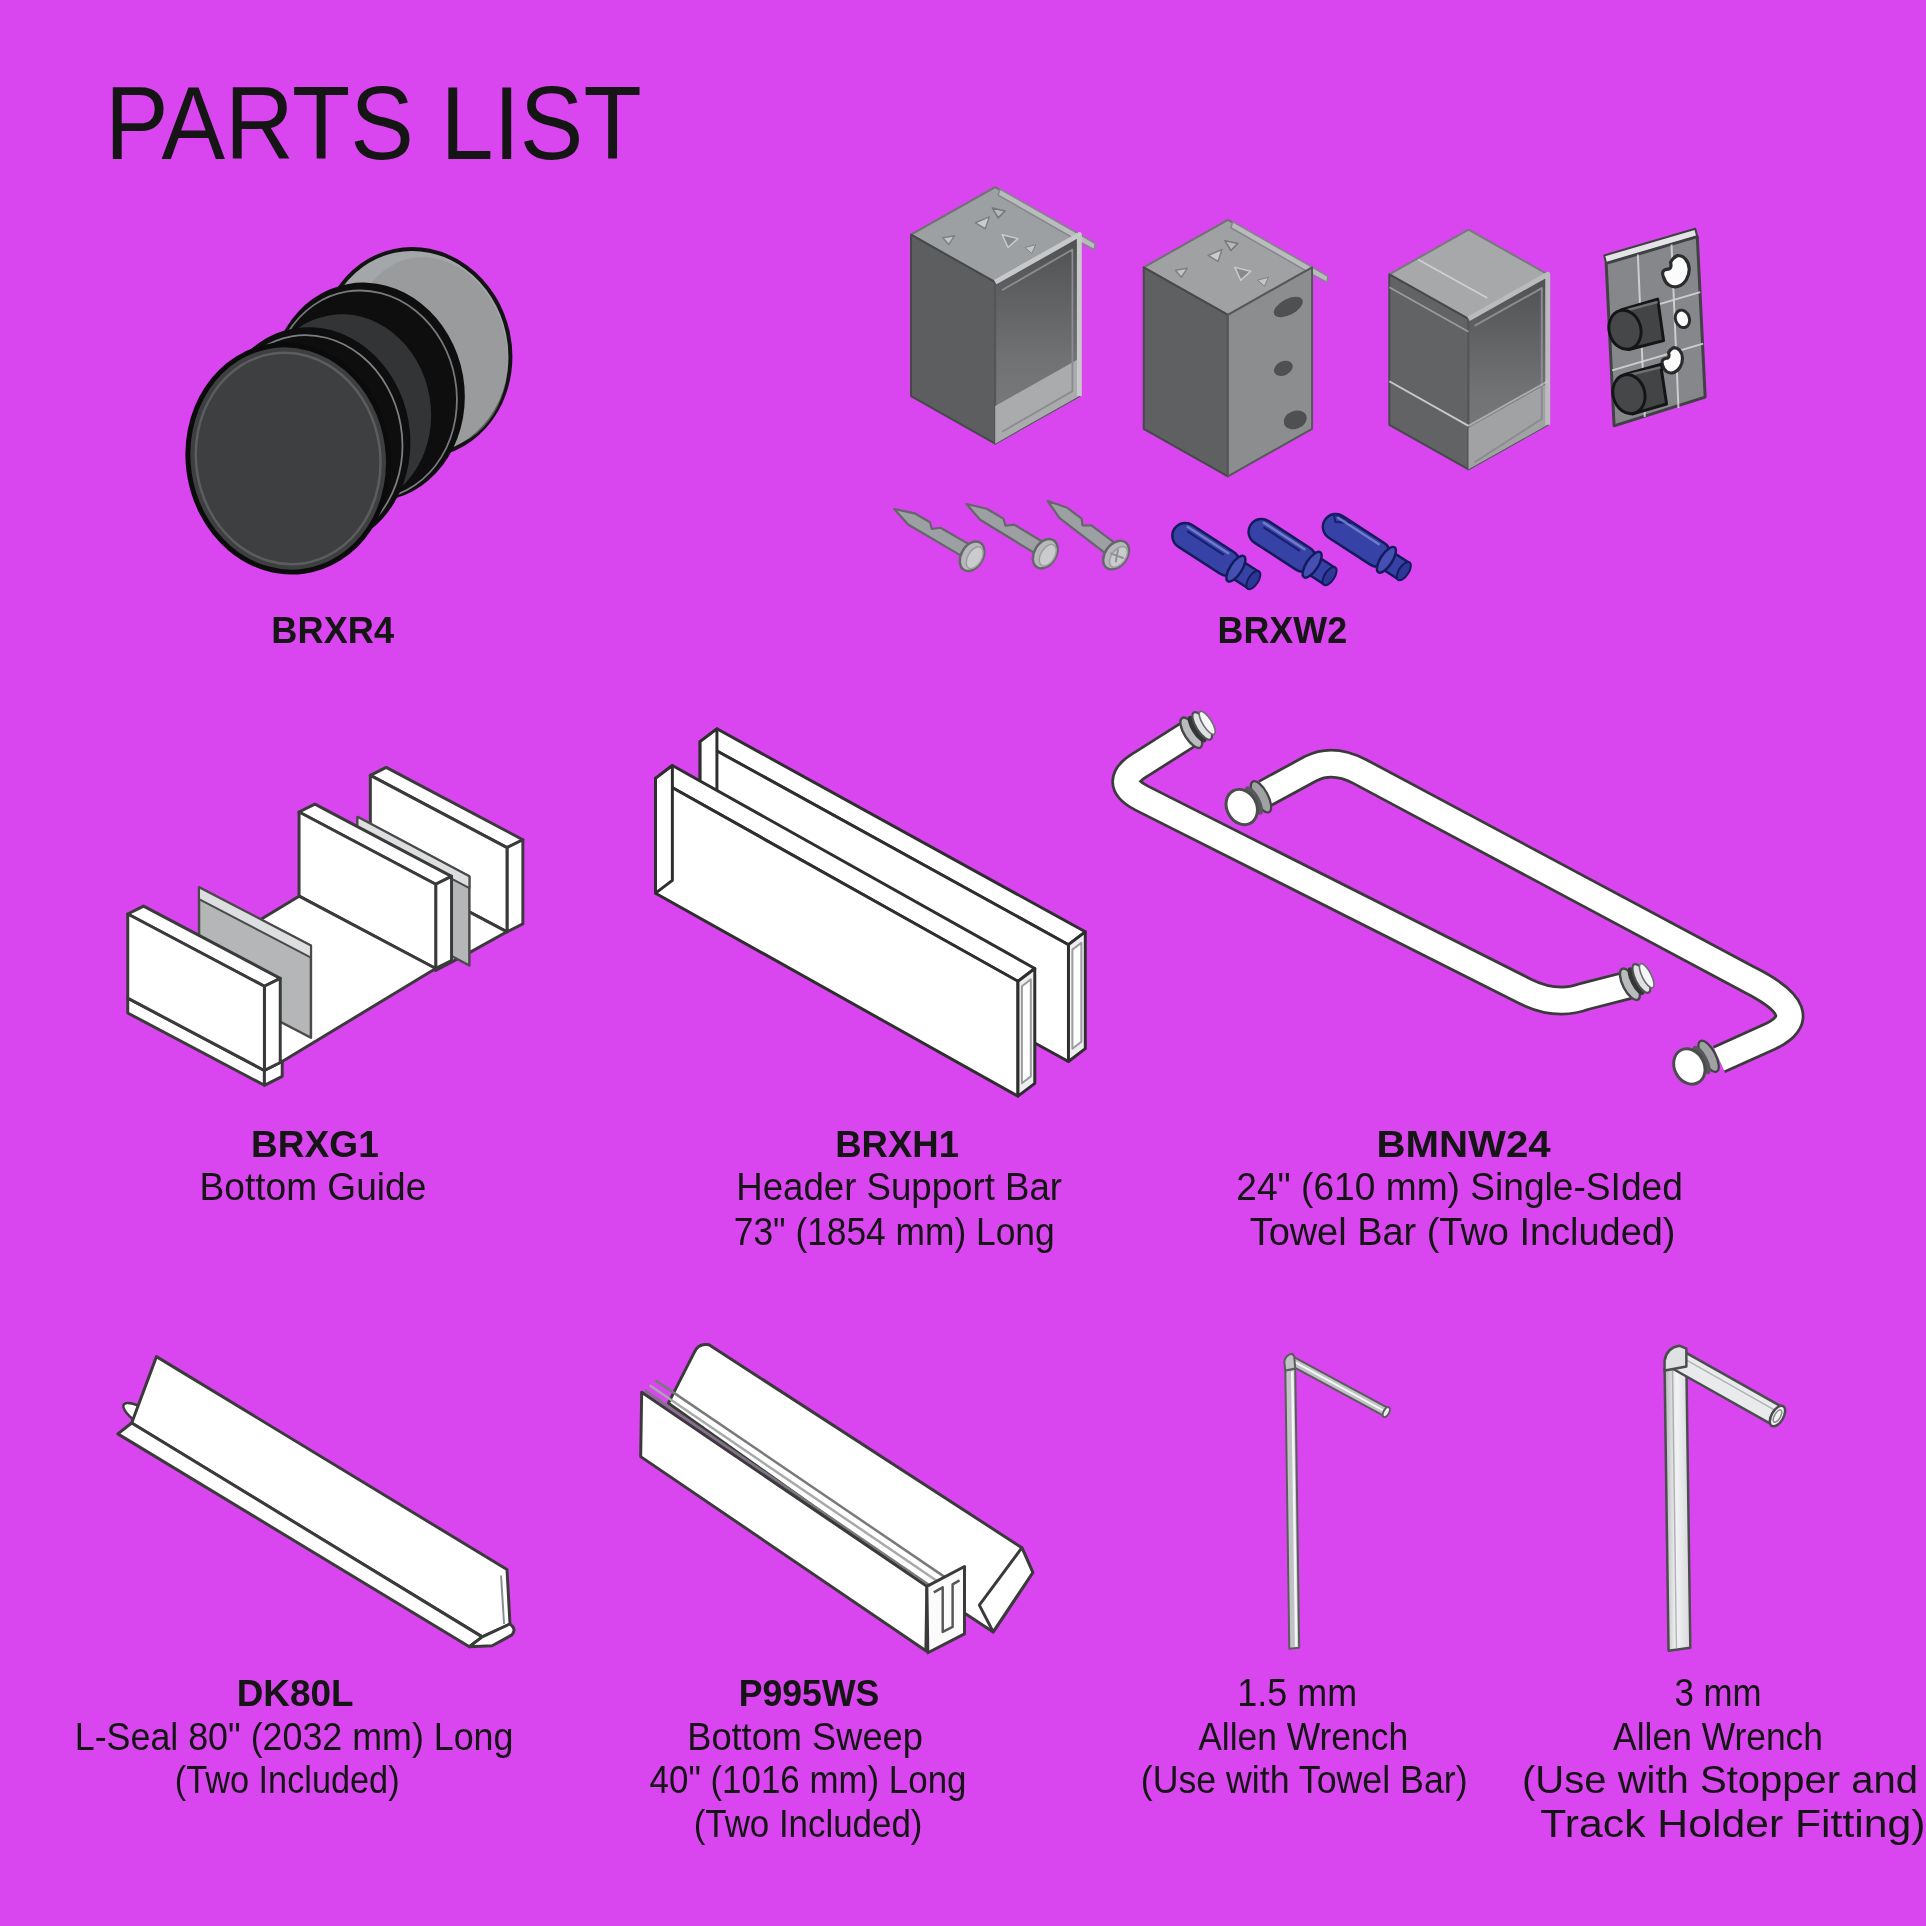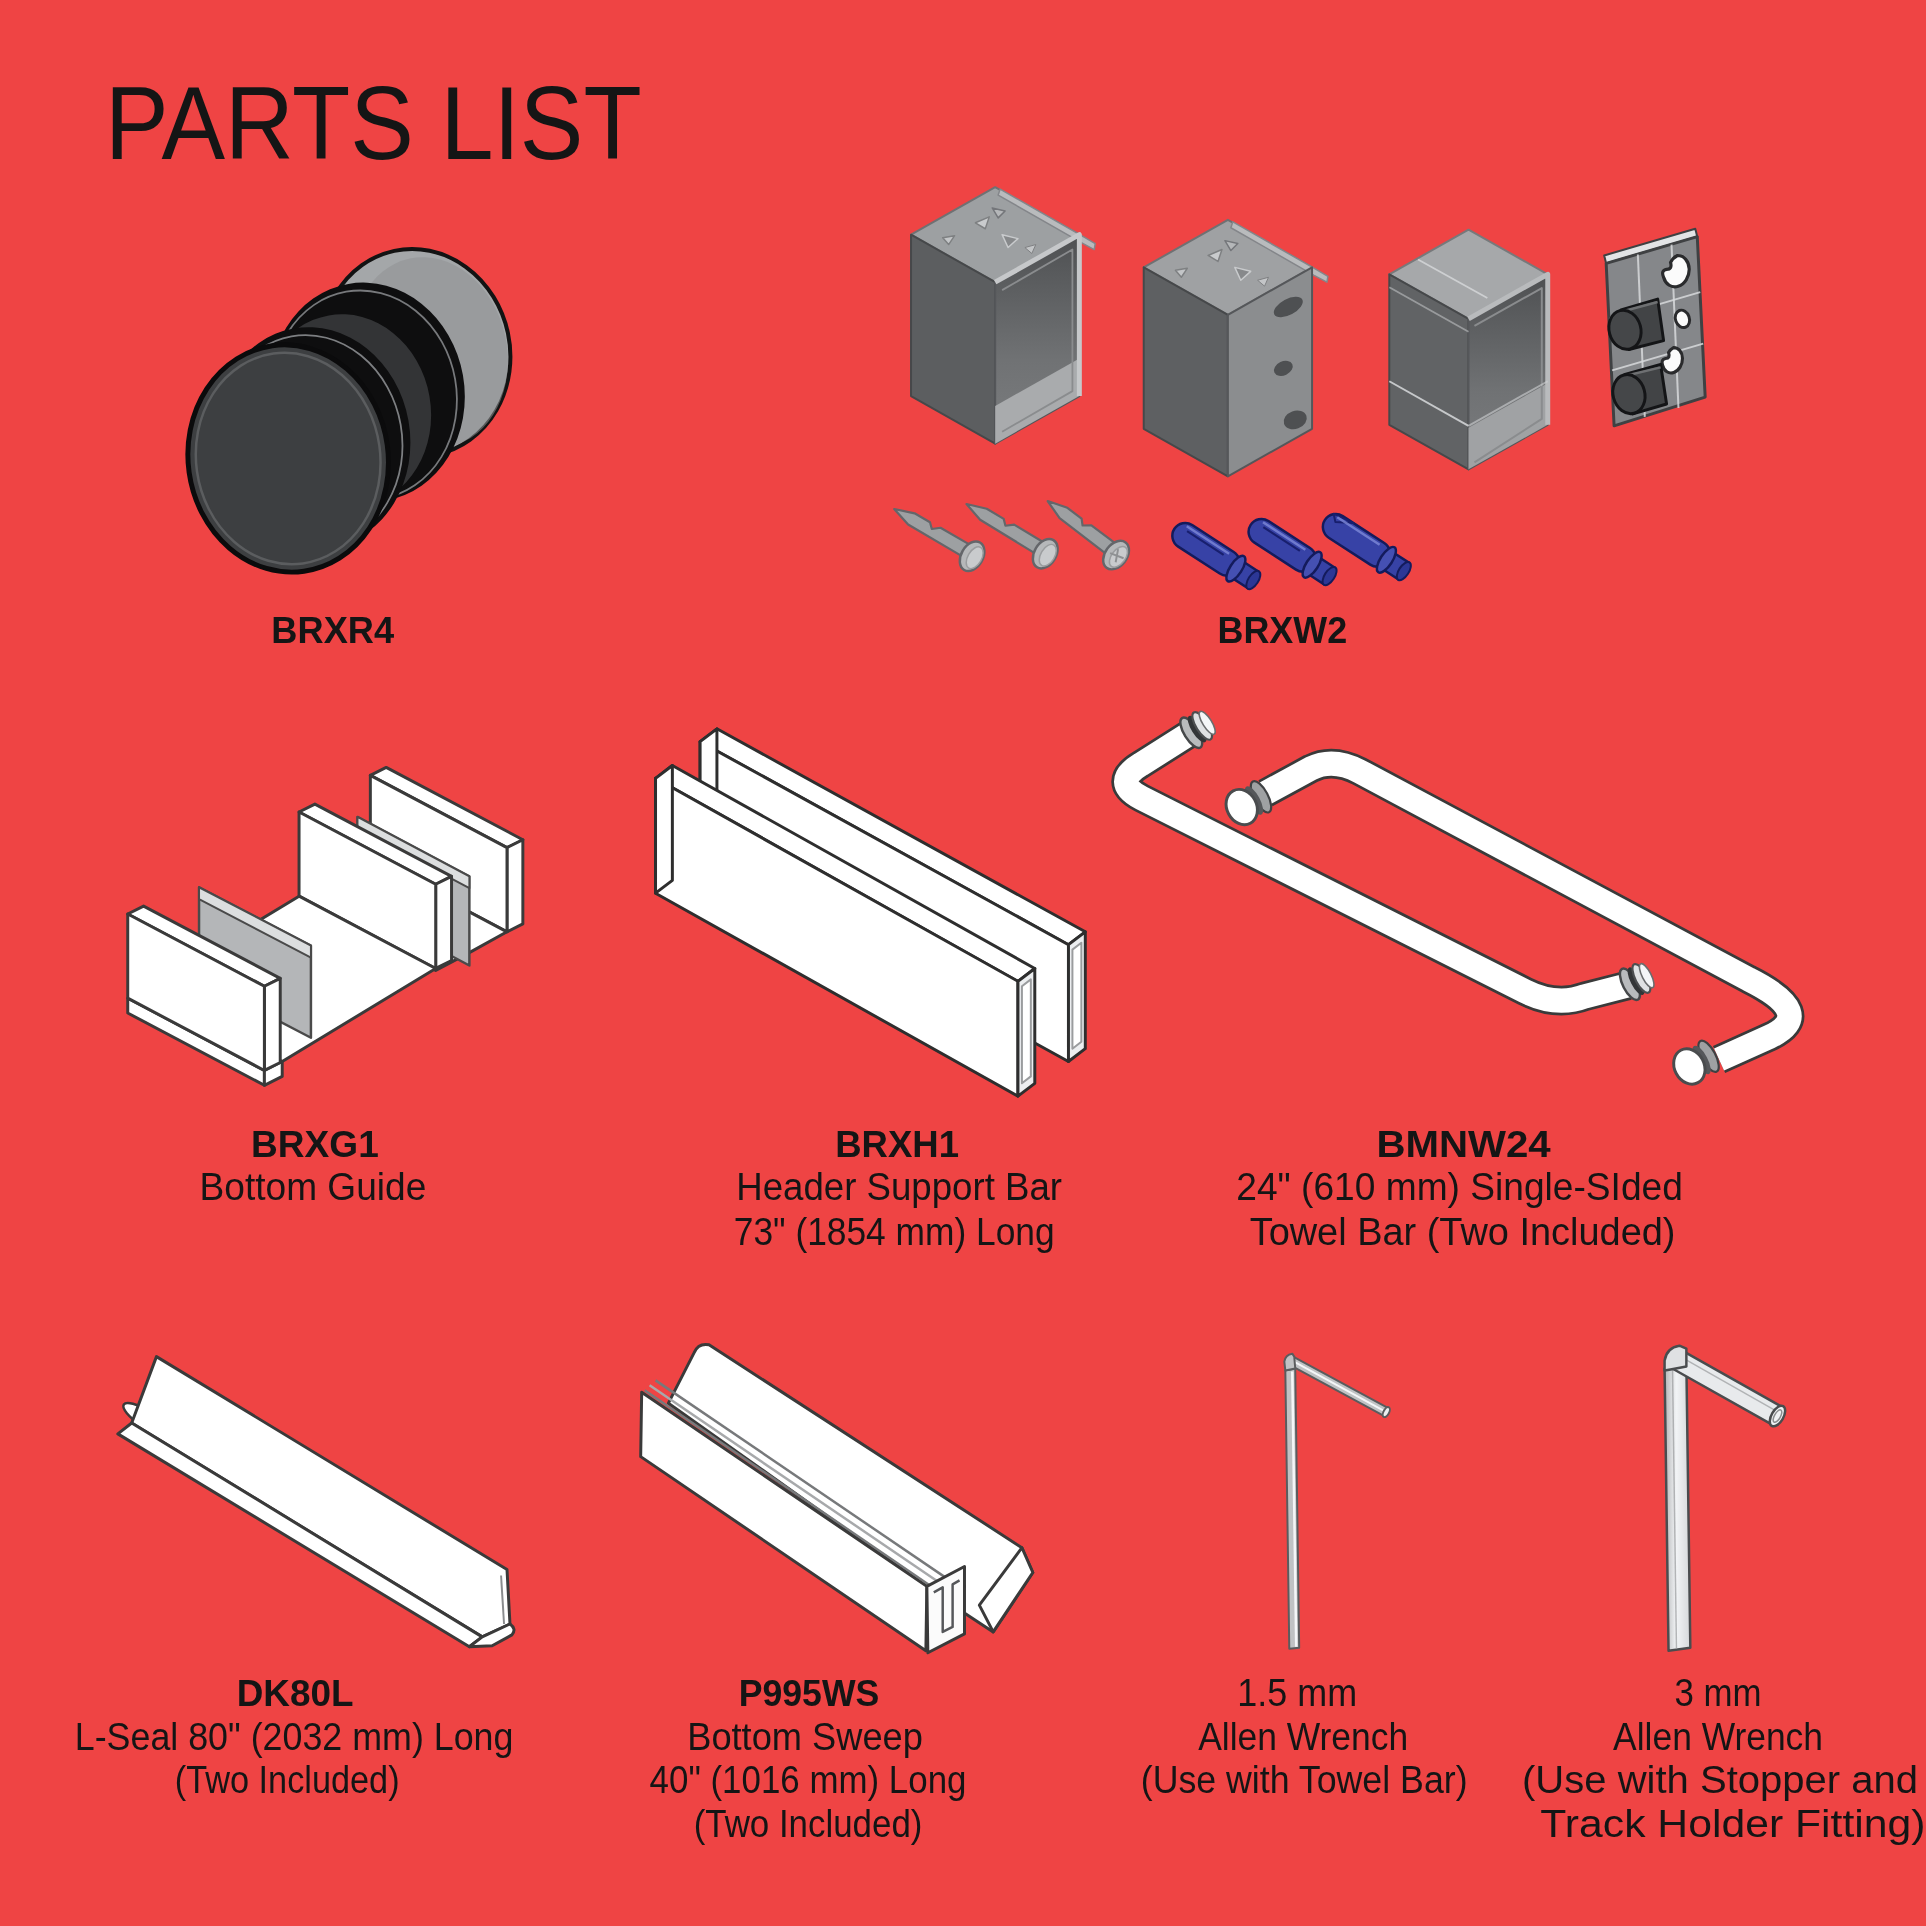--- a/index.html
+++ b/index.html
@@ -1,16 +1,16 @@
 <!DOCTYPE html>
 <html><head>
 <meta charset="utf-8">
 <style>
   html,body{margin:0;padding:0;background:#ffffff;}
-  #page{position:relative;width:1927px;height:1927px;background:#ef4444;overflow:hidden;}
+  #page{position:relative;width:1927px;height:1927px;background:#d946ef;overflow:hidden;}
   svg{position:absolute;left:0;top:0;}
   text{font-family:"Liberation Sans", sans-serif;fill:#151515;}
   .lb{font-weight:bold;font-size:38px;}
   .ds{font-size:40px;}
 </style>
 </head>
 <body>
 <div id="page">
 <svg width="1927" height="1927" viewBox="0 0 1946 1946">
 

